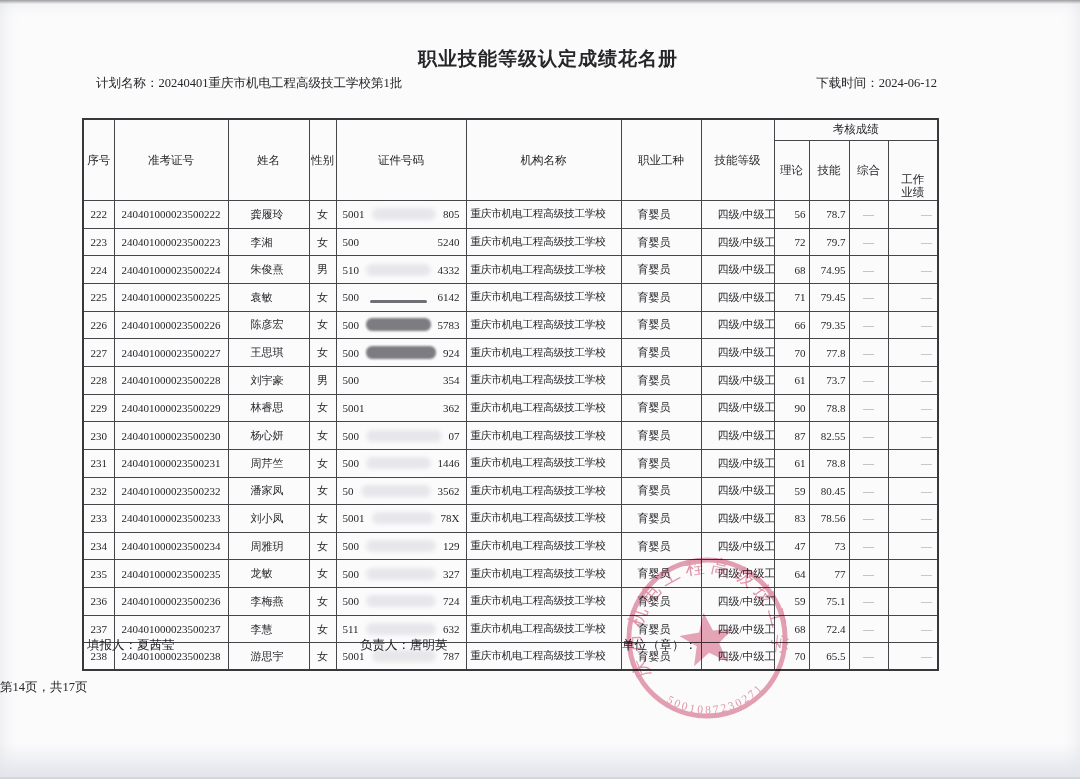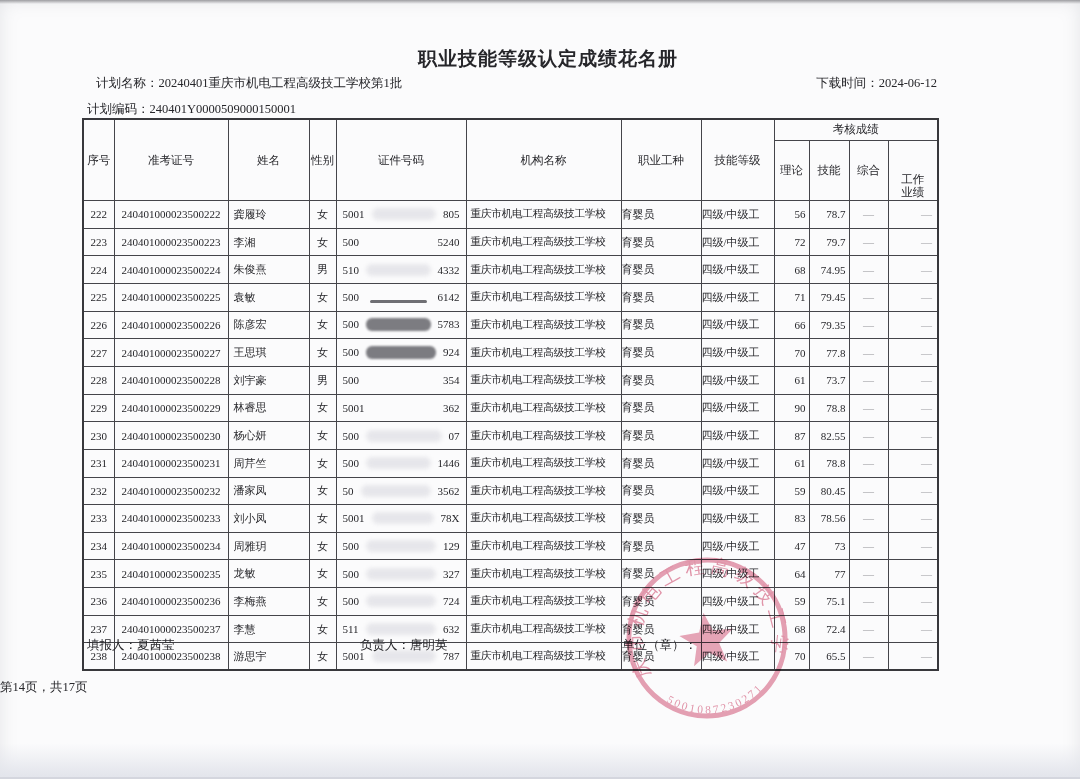--- a/index.html
+++ b/index.html
@@ -16,27 +16,27 @@
   .meta{position:absolute;font-size:12.5px;white-space:nowrap;}
   .m1l{left:74px;top:75px;margin-left:22px;} .m1r{right:143px;top:75px;}
   .m2l{left:87px;top:101px;} .m2r{right:143px;top:98px;}
   table{position:absolute;left:82px;top:118px;width:855px;border-collapse:collapse;
         table-layout:fixed;font-size:11px;border:2px solid #38383c;}
   th,td{border:1px solid #45454a;overflow:hidden;white-space:nowrap;padding:0;
         font-weight:normal;color:#26262a;}
   thead th{font-size:11.5px;text-align:center;}
   thead tr.h1{height:21px;} thead tr.h2{height:28px;}
   tbody tr{height:27.65px;}
-  td.c{text-align:center;margin-left:48px;} td.l{text-align:left;padding-left:5px;}
+  td.c{text-align:center;margin-left:48px;} td.l{text-align:left;padding-left:22px;}
   td.r{text-align:right;padding-right:3px;}
   td.org{padding-left:4px;font-size:10.6px;letter-spacing:-.2px;}
-  td.lvl{padding-left:0;margin-top:42px;}
+  td.lvl{padding-left:16px;margin-top:42px;}
   td.dash{color:#98989c;text-align:center;}
   td.dashr{color:#a0a0a4;text-align:right;padding-right:5px;}
-  .idwrap{display:flex;align-items:flex-start;padding:0 6px;}
+  .idwrap{display:flex;align-items:center;padding:0 6px;}
   .idwrap .sfx{margin-left:auto;}
   .redact{flex:1;height:12px;margin:0 7px;border-radius:6px;align-self:center;position:relative;}
   .redact-none{background:transparent;}
   .redact-light{background:#dcdce2;filter:blur(2px);opacity:.65;}
   .redact-dark{background:#66666c;filter:blur(1px);opacity:.85;height:13px;}
   .redact-line{background:transparent;}
   .redact-line::after{content:"";position:absolute;left:4px;right:4px;top:9px;height:2.5px;
         background:#6f6f74;border-radius:2px;filter:blur(.4px);}
   .wrap2{display:inline-block;width:2.3em;line-height:1.2;white-space:normal;margin-top:32px;}
   .footer-item{position:absolute;top:637px;font-size:12.5px;white-space:nowrap;}
@@ -49,21 +49,20 @@
 <body>
 
 <div class="paper">
   <div class="edge-top"></div>
   <div class="edge-bottom"></div>
 
   <div class="title">职业技能等级认定成绩花名册</div>
 
   <div class="meta m1l"><span>计划名称：</span><span>20240401重庆市机电工程高级技工学校第1批</span></div>
   <div class="meta m1r"><span>下载时间：</span><span>2024-06-12</span></div>
-  <div class="meta m2l"><span>计划编码：</span><span>240401Y0000509000150001</span></div>
 
   <table>
     <colgroup>
       <col style="width:31px">
         <col style="width:114px">
         <col style="width:81px">
         <col style="width:27px">
       <col style="width:130px">
         <col style="width:155px">
         <col style="width:80px">

